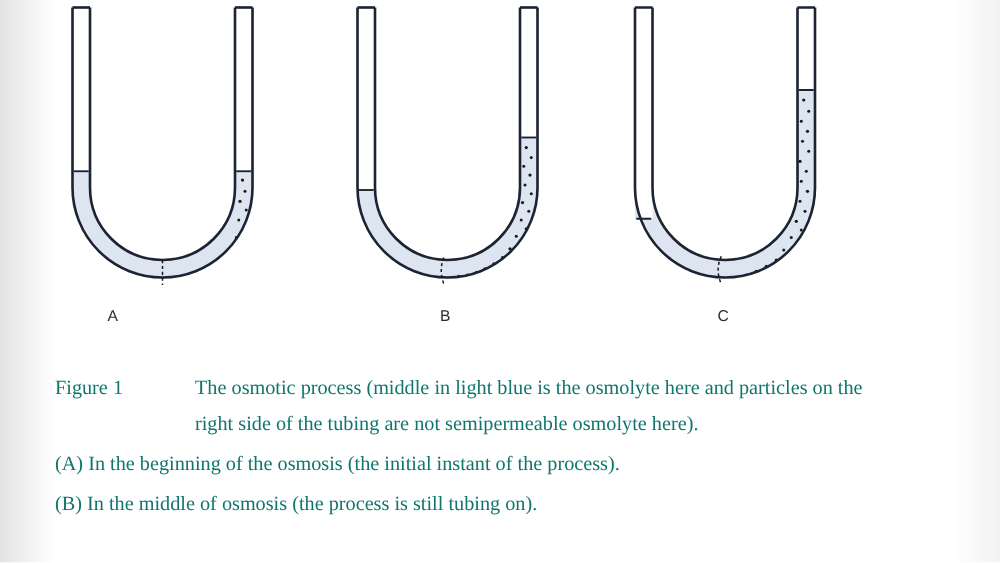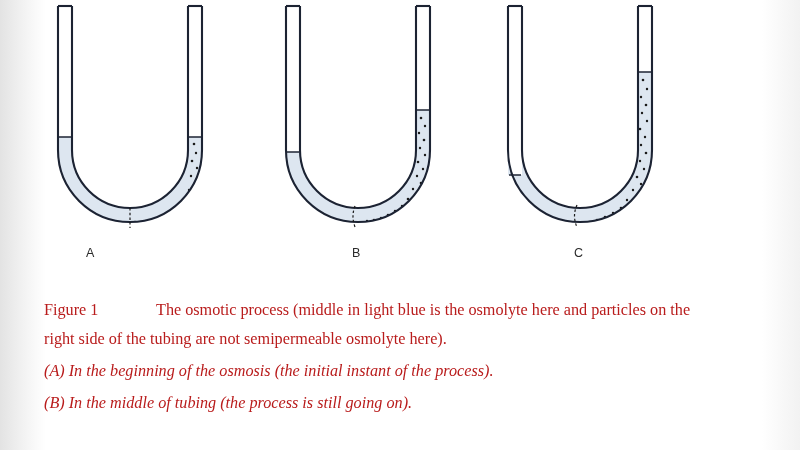--- a/index.html
+++ b/index.html
@@ -76,45 +76,45 @@
   #tube-a-wrap .tube-label { left: 42px; width: 40px; text-align: left; }
   #tube-b-wrap .tube-label { left: 80px; width: 40px; text-align: left; }
   #tube-c-wrap .tube-label { left: 80px; width: 40px; text-align: left; }
 
   
   #caption-block {
     position: absolute;
     left: 44px;
     top: 296px;
     width: 730px;
-    color: #b91c1c;
+    color: #0f766e;
   }
   .cap-line {
     font-family: "Liberation Serif", serif;
     font-size: 16.2px;
     line-height: 29px;
     white-space: nowrap;
   }
   #caption-figure-row {
     position: relative;
     height: 29px;
   }
   #caption-figure-tag {
     position: absolute;
     left: 0; top: 0;
   }
   #caption-figure-text {
     position: absolute;
     left: 112px; top: 0;
   }
   #caption-figure-cont {
+    margin-left: 112px;
   }
   .cap-item {
     margin-top: 3px;
-    font-style: italic;
   }
 </style>
 </head>
 <body>
 
 <div id="page-sheet"></div>
 <div id="left-shade"></div>
 <div id="right-shade"></div>
 
 <div id="figure-area">
@@ -308,14 +308,14 @@
 
 </div>
 
 <div id="caption-block">
   <div id="caption-figure-row">
     <span class="cap-line" id="caption-figure-tag">Figure 1</span>
     <span class="cap-line" id="caption-figure-text">The osmotic process (middle in light blue is the osmolyte here and particles on the</span>
   </div>
   <div class="cap-line" id="caption-figure-cont">right side of the tubing are not semipermeable osmolyte here).</div>
   <div class="cap-line cap-item">(A) In the beginning of the osmosis (the initial instant of the process).</div>
-  <div class="cap-line cap-item">(B) In the middle of tubing (the process is still going on).</div>
+  <div class="cap-line cap-item">(B) In the middle of osmosis (the process is still tubing on).</div>
 </div>
 
 </body></html>

